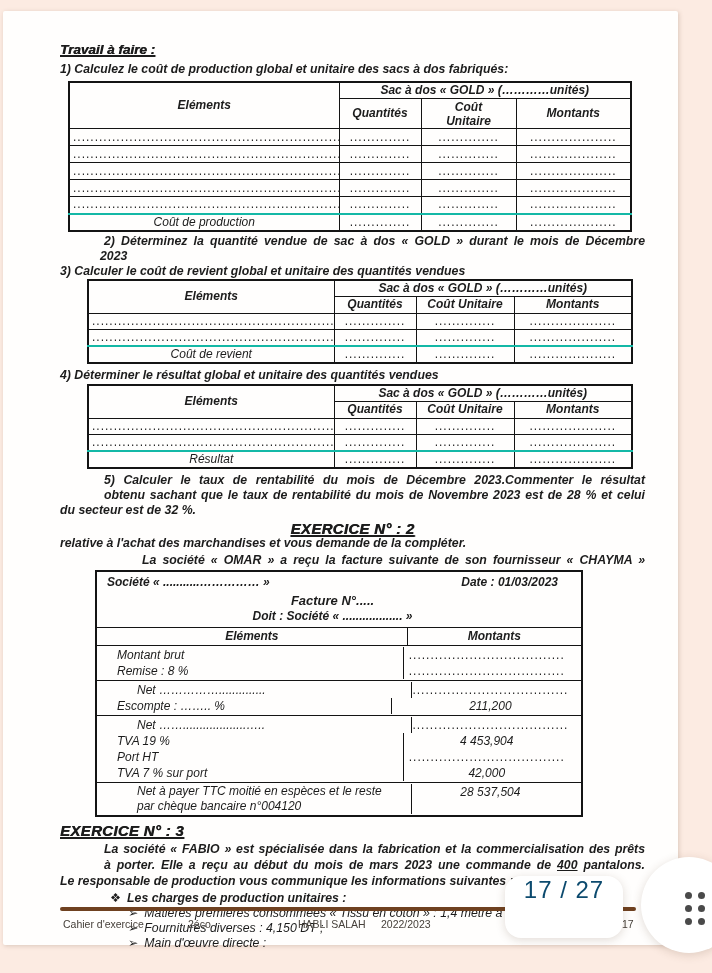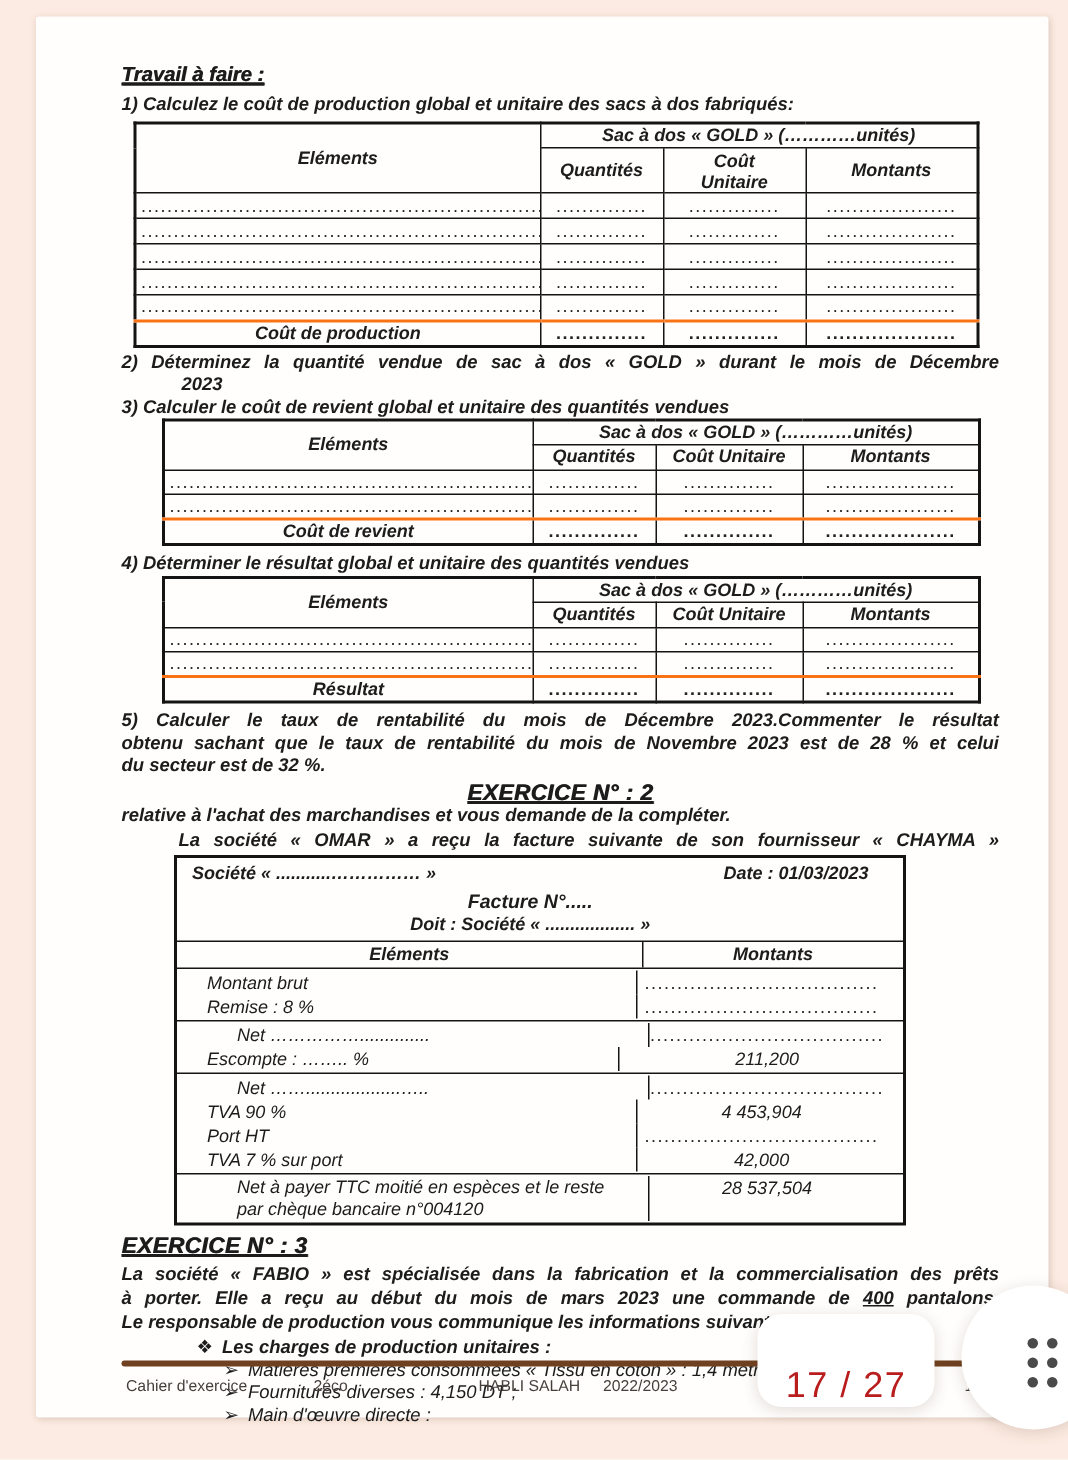--- a/index.html
+++ b/index.html
@@ -1,38 +1,38 @@
 <!DOCTYPE html>
 <html><head>
 <meta charset="utf-8">
 <style>
   * { margin:0; padding:0; box-sizing:border-box; }
   html,body { width:712px; height:973px; overflow:hidden; }
   body { background:#fcebe2; font-family:"Liberation Sans","DejaVu Sans",sans-serif; color:#1c1c1c; position:relative; }
 
-  .page { position:absolute; left:24px; top:11px; width:675px; height:934px; background:#fffefd;
+  .page { position:absolute; left:3px; top:11px; width:675px; height:934px; background:#fffefd;
           border-radius:2px; box-shadow:1px 1px 4px rgba(120,90,70,.25); }
   .content { position:absolute; left:57px; top:31px; width:585px; font-style:italic; font-size:12.3px; line-height:15px; }
 
   .h-title { font-weight:bold; font-size:13.5px; text-decoration:underline; text-decoration-thickness:2px;
              text-shadow:.4px 0 currentColor; margin-bottom:5px; }
   .ex-title { font-weight:bold; font-size:15px; text-decoration:underline; text-decoration-thickness:2px;
               text-shadow:.5px 0 currentColor; letter-spacing:.3px; }
   .q { font-weight:bold; }
-  .jline { text-align:justify; text-align-last:justify; }
+  .jline { text-align:justify; text-align-last:justify;margin-left:44px; }
 
   
   table { border-collapse:collapse; table-layout:fixed; }
   td { border:1px solid #141414; font-size:12px; text-align:center; vertical-align:middle;
        overflow:hidden; white-space:nowrap; padding:0 3px; }
   .t1 { width:564px; margin:0 0 2px 8px; border:2px solid #141414; }
   .t23 { width:546px; margin:0 0 4px 27px; border:2px solid #141414; }
   .th { font-weight:bold; }
   .dotcell { letter-spacing:1px; font-style:normal; color:#222; }
-  .totrow td { border-top:2px solid #f97316; font-weight:bold; height:14px; }
+  .totrow td { border-top:2px solid #14b8a6; font-weight:normal; height:14px; }
   .r17 { height:17px; } .r16 { height:16px; }
 
   
   .inv { width:488px; margin:0 0 6px 35px; border:2px solid #141414; font-size:12px; }
   .inv-head { padding:3px 23px 2px 10px; }
   .inv-head-top { display:flex; justify-content:space-between; font-weight:bold; height:18px; }
   .inv-center { text-align:center; font-weight:bold; height:16px; }
   .inv-cols { display:flex; border-top:1.5px solid #141414; border-bottom:1.5px solid #141414; font-weight:bold; }
   .inv-cols > div { text-align:center; height:17px; line-height:17px; }
   .lab-col { width:312px; border-right:1px solid #141414; }
@@ -52,22 +52,22 @@
   .icon-gap { display:inline-block; margin-right:6px; font-style:normal; }
 
   
   .f-rule { position:absolute; left:57px; top:896px; width:576px; height:4px; background:#6f4120; border-radius:2px; }
   .f-row { position:absolute; left:57px; top:907px; width:580px; height:16px; font-size:10.5px; color:#46403a;
            font-style:normal; }
   .f-row span { position:absolute; top:0; }
 
   
   .pill { position:absolute; left:505px; top:876px; width:118px; height:62px; background:#fff; border-radius:16px;
-          box-shadow:0 2px 10px rgba(90,60,40,.18); display:flex; align-items:flex-end; justify-content:center;
-          font-size:24px; color:#b91c1c; letter-spacing:1px; z-index:5; }
+          box-shadow:0 2px 10px rgba(90,60,40,.18); display:flex; align-items:flex-start; justify-content:center;
+          font-size:24px; color:#0c4a6e; letter-spacing:1px; z-index:5; }
   .fab { position:absolute; left:641px; top:857px; width:96px; height:96px; background:#fff; border-radius:50%;
          box-shadow:0 2px 10px rgba(90,60,40,.18); z-index:6; }
   .dotgrid { position:absolute; left:44px; top:35px; width:20px; height:33px; display:flex; flex-wrap:wrap;
              justify-content:space-between; align-content:space-between; }
   .dotgrid i { width:7px; height:7px; border-radius:50%; background:#4a4a4a; }
 </style>
 </head>
 <body>
 
 <div class="page">
@@ -254,21 +254,21 @@
             <span class="lab">Escompte : …….. %</span>
             <span class="val bold">211,200</span>
           </div>
       </div>
       <div class="inv-group">
         <div class="inv-line">
             <span class="lab bold">Net ……...................…..</span>
             <span class="val invdots">....................................</span>
           </div>
         <div class="inv-line">
-            <span class="lab">TVA 90 %</span>
+            <span class="lab">TVA 19 %</span>
             <span class="val">4 453,904</span>
           </div>
         <div class="inv-line">
             <span class="lab">Port HT</span>
             <span class="val invdots">....................................</span>
           </div>
         <div class="inv-line">
             <span class="lab">TVA 7 % sur port</span>
             <span class="val">42,000</span>
           </div>

